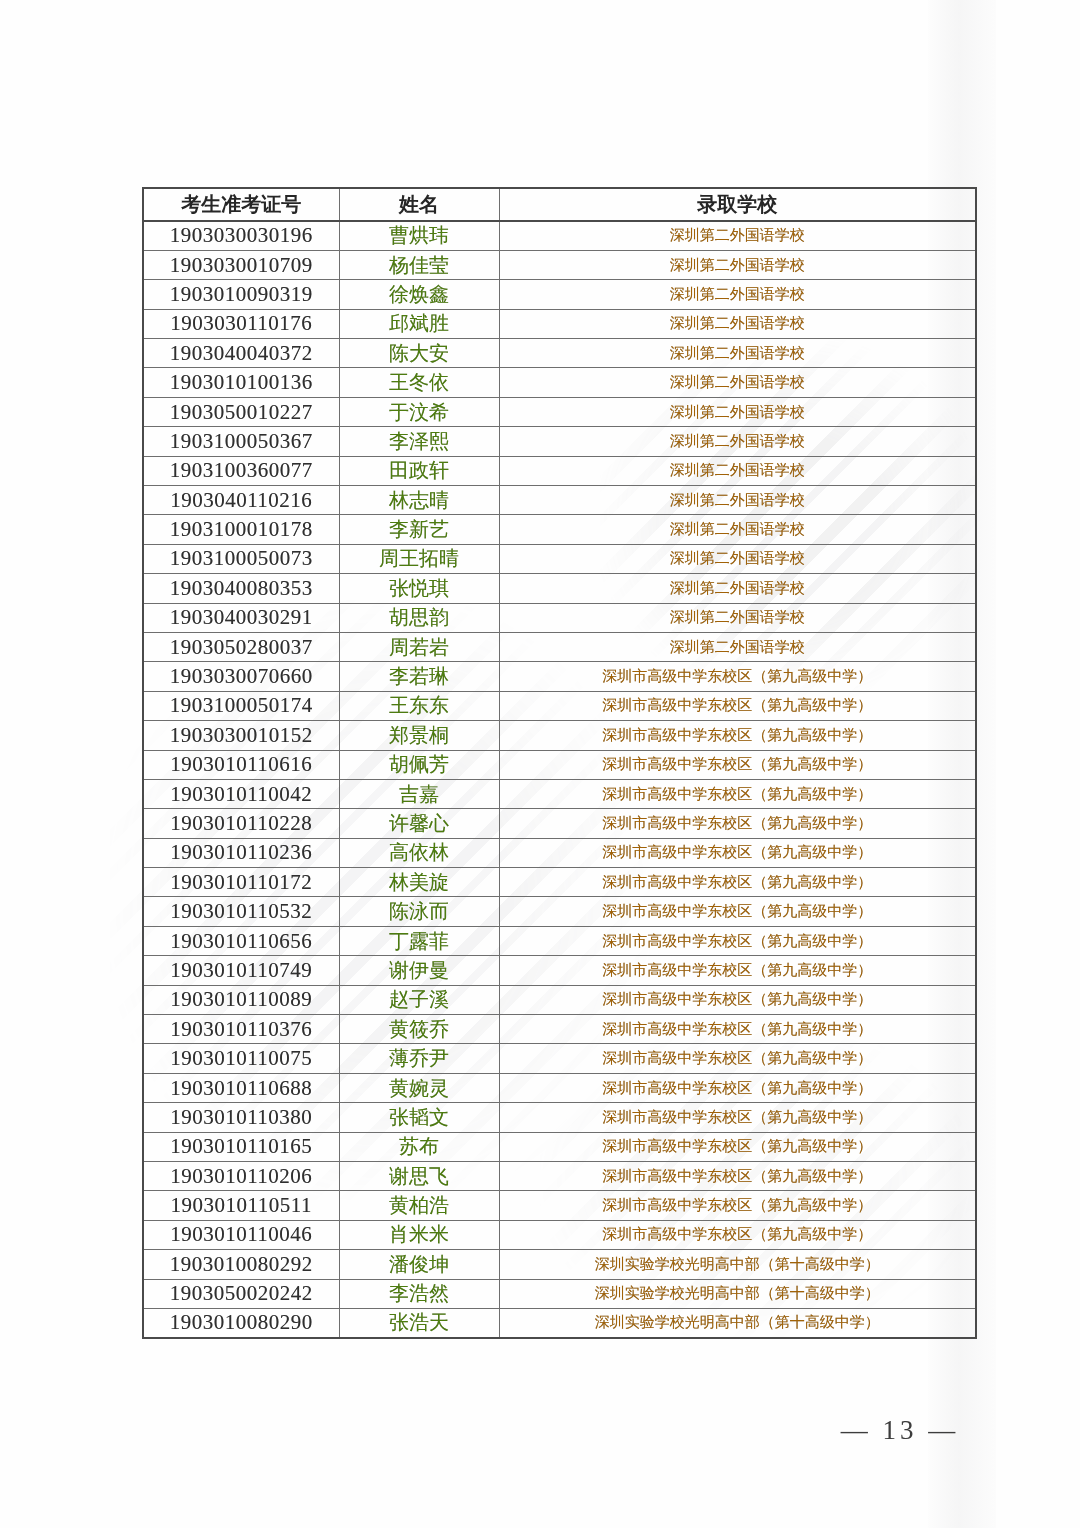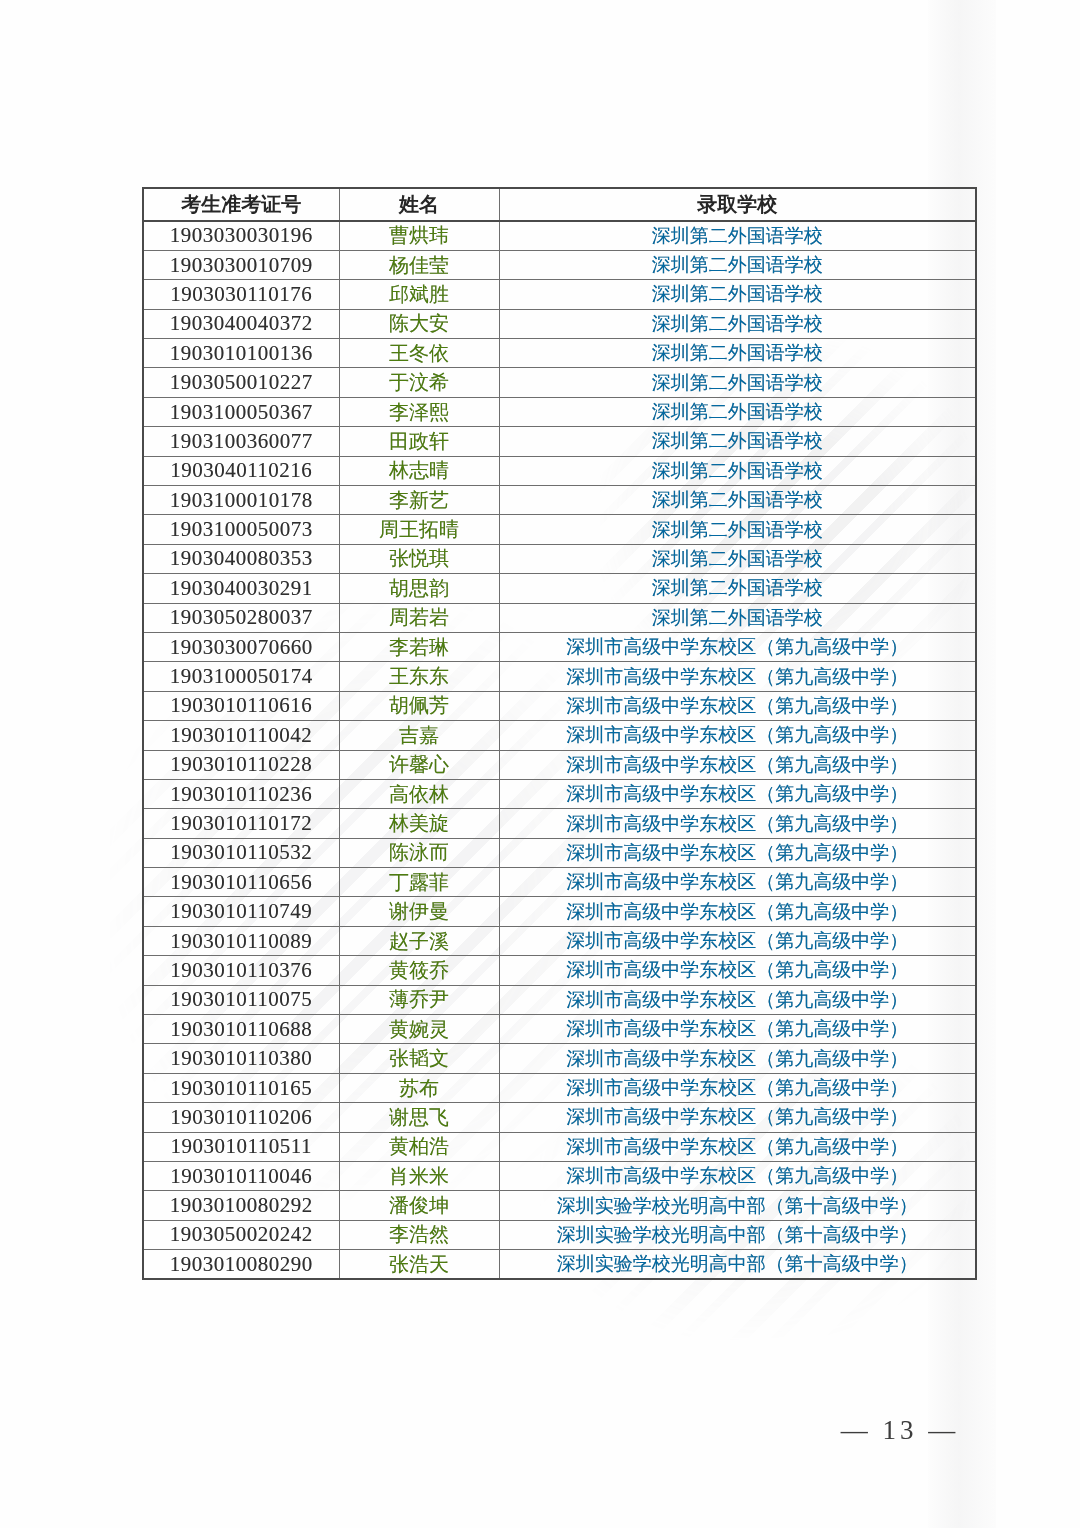--- a/index.html
+++ b/index.html
@@ -84,22 +84,22 @@
     color: #2f2f2f;
     letter-spacing: 0.5px;
     text-shadow: 0 0 0.5px rgba(40,40,40,0.45);
   }
   td.cell-name {
     font-size: 20px;
     color: #4d7c0f;
     text-shadow: 0 0 0.5px rgba(40,40,40,0.4);
   }
   td.cell-school {
-    font-size: 19px;
-    color: #0369a1;
+    font-size: 15px;
+    color: #a16207;
     text-shadow: 0 0 0.5px rgba(40,40,40,0.4);
   }
   .page-number {
     position: absolute;
     left: 840px;
     top: 1415px;
     width: 120px;
     text-align: center;
     font-size: 27px;
     color: #3d3d3d;
@@ -134,20 +134,25 @@
       <td class="cell-id">1903030030196</td>
       <td class="cell-name">曹烘玮</td>
       <td class="cell-school">深圳第二外国语学校</td>
     </tr>
         <tr>
       <td class="cell-id">1903030010709</td>
       <td class="cell-name">杨佳莹</td>
       <td class="cell-school">深圳第二外国语学校</td>
     </tr>
         <tr>
+      <td class="cell-id">1903010090319</td>
+      <td class="cell-name">徐焕鑫</td>
+      <td class="cell-school">深圳第二外国语学校</td>
+    </tr>
+        <tr>
       <td class="cell-id">1903030110176</td>
       <td class="cell-name">邱斌胜</td>
       <td class="cell-school">深圳第二外国语学校</td>
     </tr>
         <tr>
       <td class="cell-id">1903040040372</td>
       <td class="cell-name">陈大安</td>
       <td class="cell-school">深圳第二外国语学校</td>
     </tr>
         <tr>
@@ -201,20 +206,25 @@
       <td class="cell-school">深圳第二外国语学校</td>
     </tr>
         <tr>
       <td class="cell-id">1903030070660</td>
       <td class="cell-name">李若琳</td>
       <td class="cell-school">深圳市高级中学东校区（第九高级中学）</td>
     </tr>
         <tr>
       <td class="cell-id">1903100050174</td>
       <td class="cell-name">王东东</td>
+      <td class="cell-school">深圳市高级中学东校区（第九高级中学）</td>
+    </tr>
+        <tr>
+      <td class="cell-id">1903030010152</td>
+      <td class="cell-name">郑景桐</td>
       <td class="cell-school">深圳市高级中学东校区（第九高级中学）</td>
     </tr>
         <tr>
       <td class="cell-id">1903010110616</td>
       <td class="cell-name">胡佩芳</td>
       <td class="cell-school">深圳市高级中学东校区（第九高级中学）</td>
     </tr>
         <tr>
       <td class="cell-id">1903010110042</td>
       <td class="cell-name">吉嘉</td>

